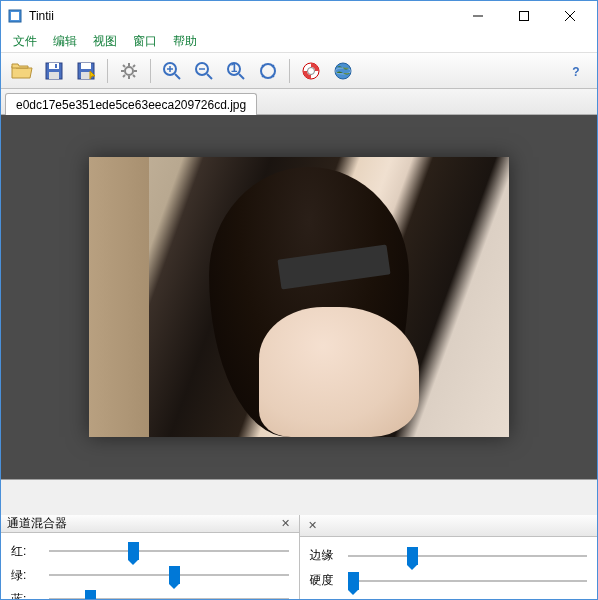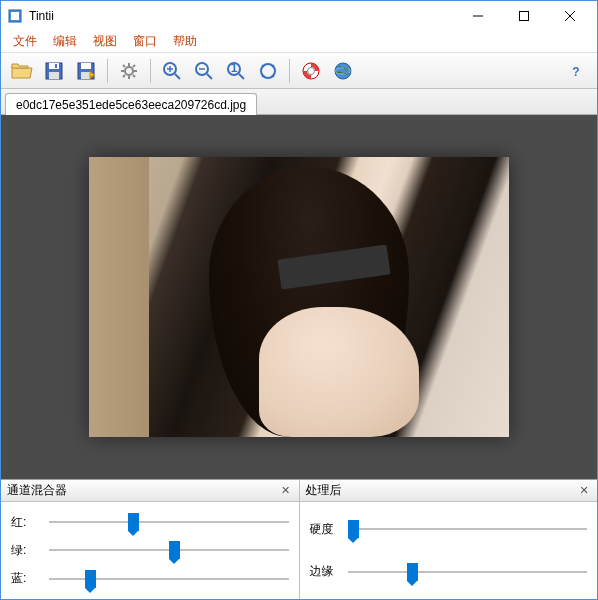--- a/index.html
+++ b/index.html
@@ -7,21 +7,21 @@
 
 
 .titlebar { height: 30px; background: #fff; display: flex; align-items: center; padding: 0 4px 0 6px; }
 .titlebar .appicon { width: 16px; height: 16px; margin-right: 6px; display: flex; align-items: center; justify-content: center; }
 .titlebar .title { flex: 1; font-size: 12px; color: #000; }
 .winbtns { display: flex; }
 .winbtn { width: 46px; height: 30px; display: flex; align-items: center; justify-content: center; color: #333; }
 
 
 .menubar { height: 22px; background: #fff; display: flex; align-items: center; padding: 0 4px; border-bottom: 1px solid #e0e0e0; }
-.menuitem { padding: 2px 8px; font-size: 12px; color: #c2410c; }
+.menuitem { padding: 2px 8px; font-size: 12px; color: #15803d; }
 
 
 .toolbar { height: 36px; background: linear-gradient(#fdfdfd, #ececec); border-bottom: 1px solid #c0c0c0; display: flex; align-items: center; padding: 0 6px; gap: 2px; }
 .tbtn { width: 30px; height: 28px; display: flex; align-items: center; justify-content: center; border: 1px solid transparent; border-radius: 2px; }
 .tsep { width: 1px; height: 24px; background: #c0c0c0; margin: 0 4px; }
 .tspacer { flex: 1; }
 
 
 .tabstrip { height: 26px; background: linear-gradient(#f5f5f5, #e8e8e8); display: flex; align-items: flex-end; padding: 0 4px; border-bottom: 1px solid #b0b0b0; }
 .tab { height: 22px; padding: 10px 10px; background: #fff; border: 1px solid #b0b0b0; border-bottom: none; border-radius: 3px 3px 0 0; display: flex; align-items: center; font-size: 11px; margin-bottom: -1px; }
@@ -29,21 +29,21 @@
 
 .imgarea { flex: 1; background: #4b4b4b; display: flex; align-items: center; justify-content: center; overflow: hidden; position: relative; }
 .photo { width: 420px; height: 280px; background: linear-gradient(110deg, #c9b8a0 0%, #b8a890 18%, #3a2f28 22%, #1a1410 35%, #2a2018 48%, #e8d5c0 52%, #f0e0d0 58%, #e0cfbf 62%, #2a2018 66%, #1a1410 78%, #dcd0c4 82%, #e8dcd0 100%); position: relative; box-shadow: 0 0 20px rgba(0,0,0,0.5); }
 .photo::before { content:""; position:absolute; top:0; left:0; width:60px; height:100%; background: linear-gradient(90deg, #b8a080 0%, #a89070 100%); }
 .photo::after { content:""; position:absolute; top:95px; left:190px; width:110px; height:30px; background:#333; transform: rotate(-8deg); border-radius: 2px; }
 .skin { position:absolute; top:150px; left:170px; width:160px; height:130px; background: radial-gradient(ellipse at 40% 30%, #f5e0d0 0%, #e8cfba 60%, #d8baa0 100%); border-radius: 40% 50% 30% 20%; }
 .hair { position:absolute; top:10px; left:120px; width:200px; height:270px; background: radial-gradient(ellipse at 50% 20%, #2a1f18 0%, #1a1008 50%, #0a0503 100%); border-radius: 50% 50% 30% 40% / 40% 40% 60% 60%; }
 
 
 .panels { height: 120px; display: flex; background: #f0f0f0; border-top: 1px solid #a0a0a0; }
-.panel { flex: 1; display: flex; flex-direction: column; border-right: 1px solid #c0c0c0; }
+.panel { flex: 1; display: flex; flex-direction: column; border-right: 1px solid #c0c0c0; margin-top: 35px; }
 .panel:last-child { border-right: none; }
 .phead { height: 22px; background: linear-gradient(#fdfdfd, #e8e8e8); border-bottom: 1px solid #c0c0c0; display: flex; align-items: center; padding: 0 6px; }
 .phead .ptitle { flex: 1; font-size: 12px; color: #000; }
 .phead .pclose { width: 14px; height: 14px; display: flex; align-items: center; justify-content: center; font-size: 11px; color: #555; }
 .pbody { flex: 1; padding: 6px 10px; background: #fff; display: flex; flex-direction: column; justify-content: space-around; }
 .srow { display: flex; align-items: center; gap: 8px; height: 24px; }
 .slabel { width: 30px; font-size: 12px; color: #000; }
 .slider { flex: 1; height: 20px; position: relative; display: flex; align-items: center; }
 .track { width: 100%; height: 2px; background: #c0c0c0; position: relative; }
 .thumb { position: absolute; top: -8px; width: 11px; height: 18px; background: #0078d7; }
@@ -223,35 +223,34 @@
         <div class="slider">
             <div class="track">
               <div class="thumb" style="left:15%"></div>
             </div>
           </div>
       </div>
     </div>
   </div>
   <div class="panel">
     <div class="phead">
-      <span class="ptitle">处理后</span>
       <span class="pclose">✕</span>
     </div>
     <div class="pbody">
       <div class="srow">
+        <span class="slabel">边缘</span>
+        <div class="slider">
+            <div class="track">
+              <div class="thumb" style="left:25%"></div>
+            </div>
+          </div>
+      </div>
+      <div class="srow">
         <span class="slabel">硬度</span>
         <div class="slider">
             <div class="track">
               <div class="thumb" style="left:0%"></div>
             </div>
           </div>
       </div>
-      <div class="srow">
-        <span class="slabel">边缘</span>
-        <div class="slider">
-            <div class="track">
-              <div class="thumb" style="left:25%"></div>
-            </div>
-          </div>
-      </div>
     </div>
   </div>
 </div>
 
 </body></html>

